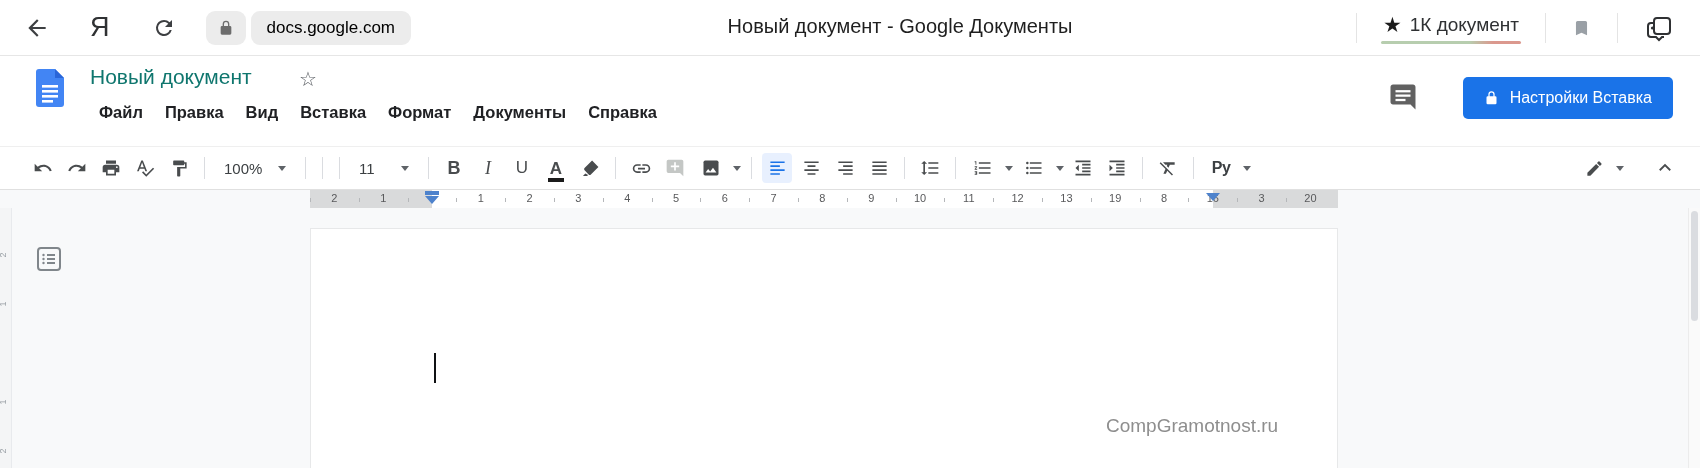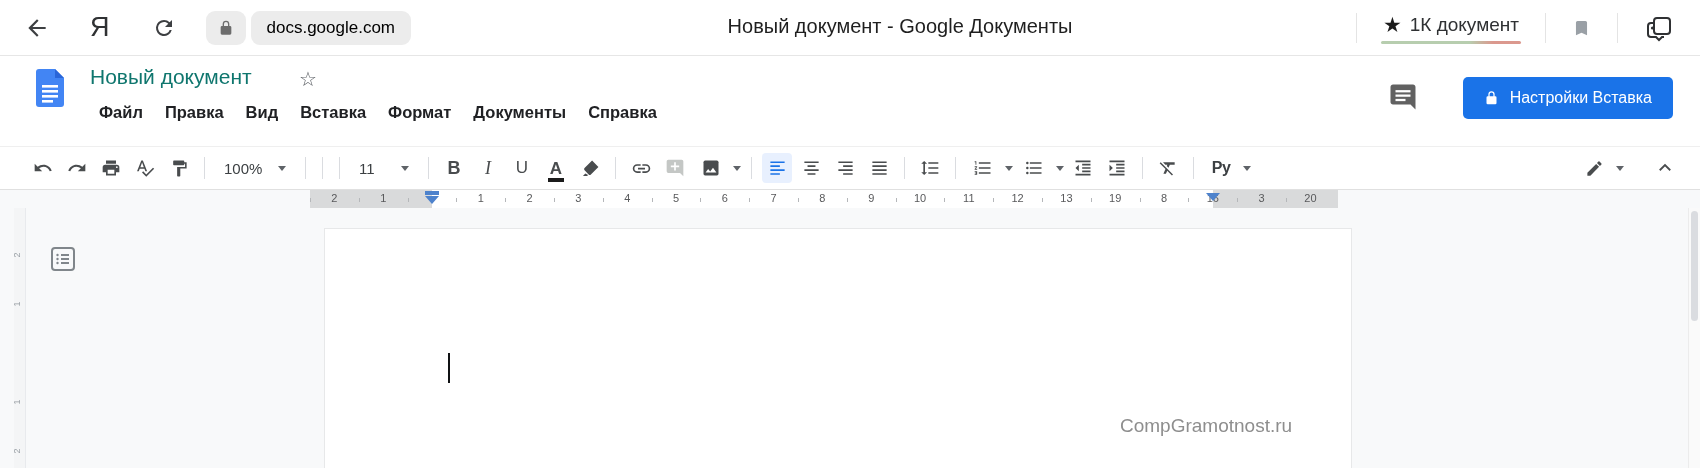--- a/index.html
+++ b/index.html
@@ -68,21 +68,21 @@
   .ruler-row { position:absolute; top:190px; left:0; right:0; height:18px; background:#f8f9fa; z-index:5; }
   .ruler-track { position:absolute; top:0; height:18px; background:#fff; overflow:visible; }
   .ruler-zone { position:absolute; top:0; bottom:0; background:#d9dadb; }
   .rnum { position:absolute; top:2px; transform:translateX(-50%); font-size:11px; color:#58595b; }
   .rtick { position:absolute; top:8px; width:1px; height:4px; background:#b5b7ba; }
   .marker-tri { position:absolute; width:0; height:0; border-left:7px solid transparent;
                 border-right:7px solid transparent; border-top:8px solid var(--ruler-marker-blue,#4d82cc); cursor:pointer; }
   .marker-bar { position:absolute; width:14px; height:4px; background:var(--ruler-marker-blue,#4d82cc); cursor:pointer; }
 
   
-  .canvas { position:absolute; top:208px; left:0; right:0; bottom:0; background:#f8f9fa;margin-left:14px; }
+  .canvas { position:absolute; top:208px; left:0; right:0; bottom:0; background:#f8f9fa; }
   .vruler { position:absolute; left:0; top:0; bottom:0; width:12px; background:#f4f5f6; border-right:1px solid #e8eaed; }
   .vnum { position:absolute; left:0px; font-size:9px; color:#9aa0a6; transform:rotate(-90deg); }
   .outline-btn { position:absolute; left:32px; top:34px; width:34px; height:34px; border-radius:6px;
                  display:flex; align-items:center; justify-content:center; color:#80868b; cursor:pointer; }
   .page { position:absolute; left:310px; top:20px; width:1028px; height:300px; background:#fff;
           border:1px solid #e7e8e9; border-bottom:none; cursor:text; }
   .caret-cursor { position:absolute; left:123px; top:124px; width:2px; height:30px; background:#101214;
                   animation:blink 1.1s steps(1) infinite; }
   @keyframes blink { 50% { opacity:0; } }
   .watermark { position:absolute; left:795px; top:186px; font-size:19px; color:#8e8e8e; }

